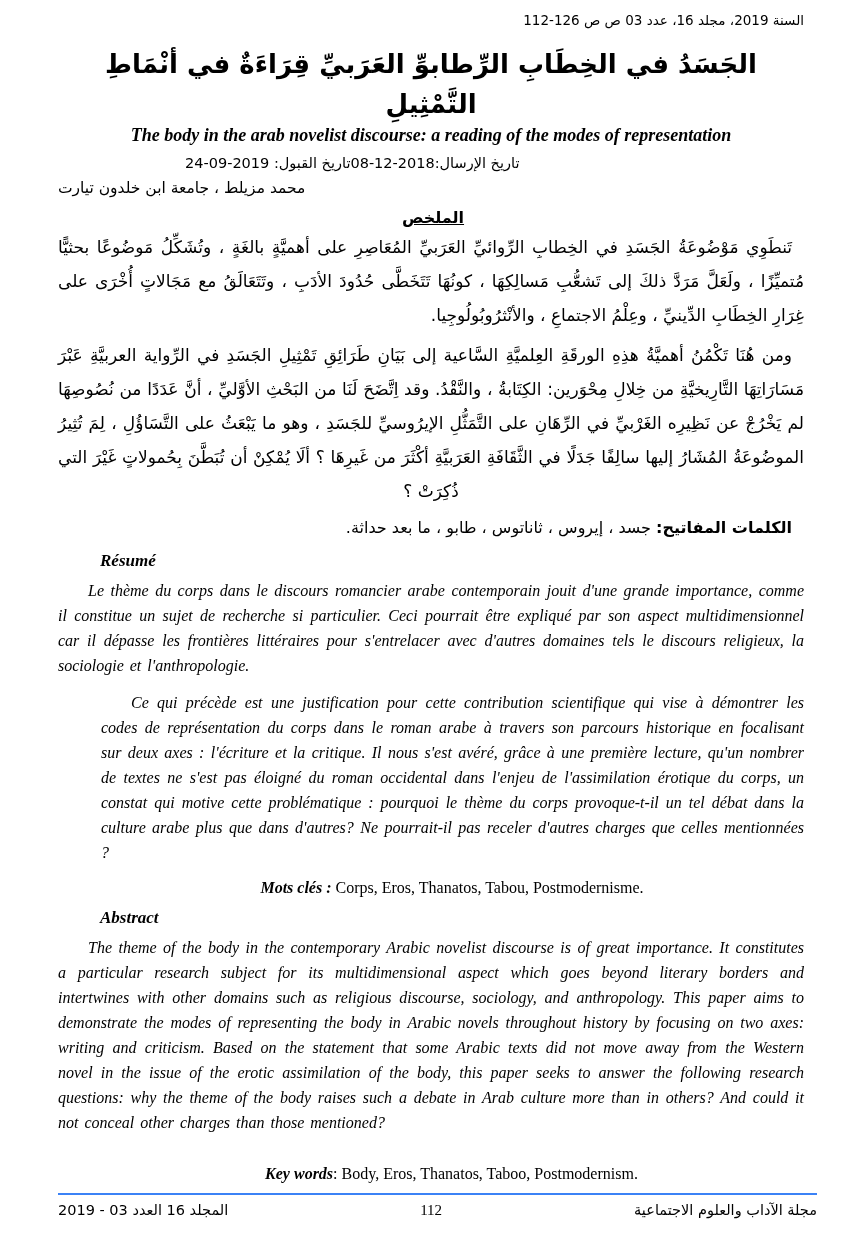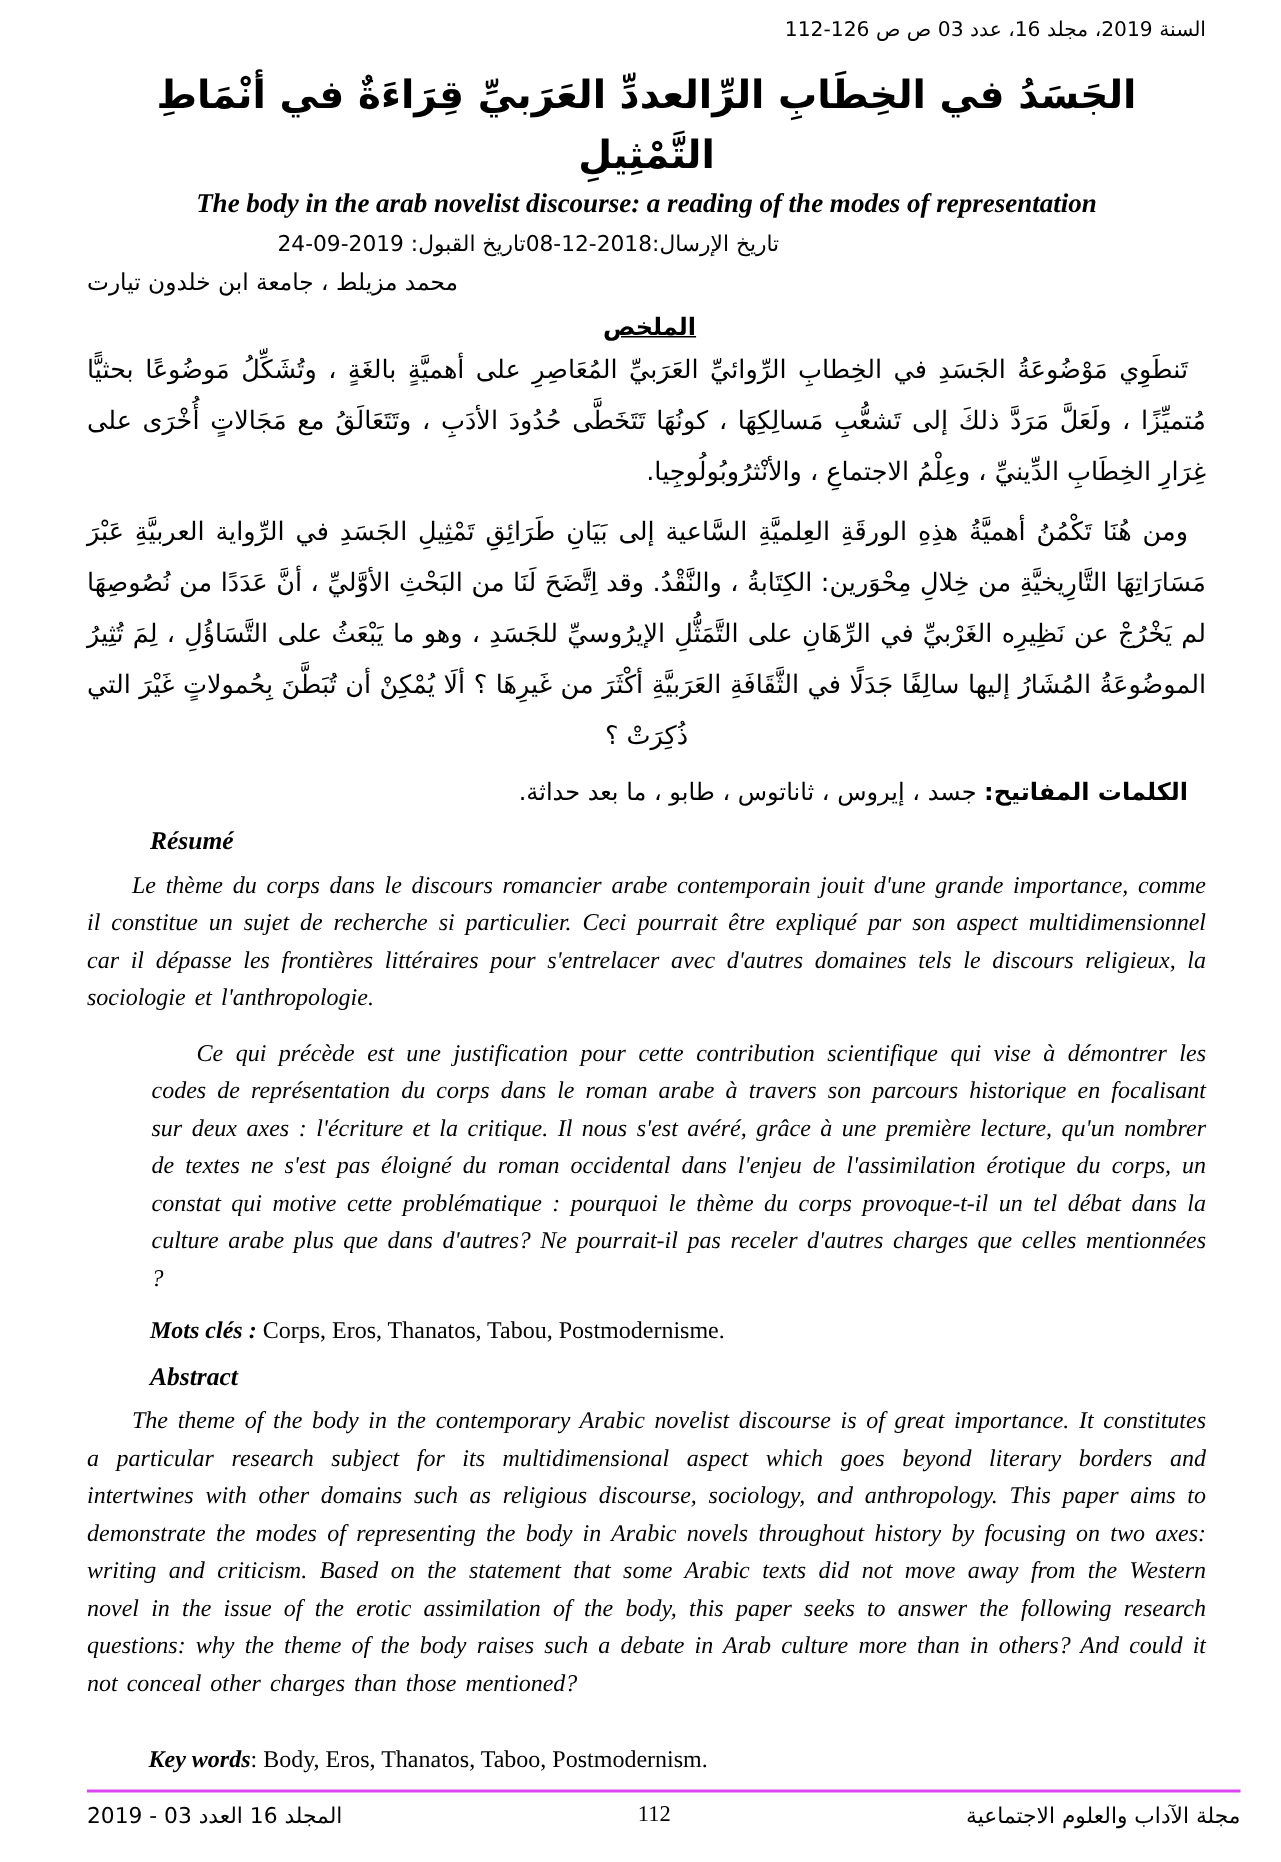--- a/index.html
+++ b/index.html
@@ -98,51 +98,52 @@
     text-align: justify;
     text-indent: 30px;
     margin: 6px 0 0 0;
     word-spacing: 2px;
   }
   .lat-p + .lat-p { margin-top: 12px; margin-left: 43px; }
   .kw-line {
     font: 16px "Liberation Serif", serif;
     margin: 12px 0 0 42px;
     line-height: 22px;
+    text-align: center;
   }
   .kw-line .lbl { font-style: italic; font-weight: bold; }
   .kw-en-line { margin-top: 28px; margin-left: 41px; }
   
   .footer {
     position: absolute;
     left: 58px;
-    right: 27px;
+    right: 37px;
     top: 1193px;
-    border-top: 2px solid #d946ef;
+    border-top: 2px solid #3b82f6;
     display: flex;
     justify-content: space-between;
-    align-items: flex-end;
+    align-items: flex-start;
     padding-top: 7px;
   }
   .footer .f-ar {
     direction: rtl;
     font: 14.5px "DejaVu Sans", sans-serif;
   }
   .footer .f-page {
     font: 15px "Liberation Serif", serif;
   }
 </style>
 </head>
 <body>
 
 <div class="page">
 
   <div class="issue">السنة 2019، مجلد 16، عدد 03 ص ص 126-112</div>
 
-  <h1 class="title-ar">الجَسَدُ في الخِطَابِ الرِّالعددِّ العَرَبيِّ قِرَاءَةٌ في أنْمَاطِ التَّمْثِيلِ</h1>
+  <h1 class="title-ar">الجَسَدُ في الخِطَابِ الرِّطابوِّ العَرَبيِّ قِرَاءَةٌ في أنْمَاطِ التَّمْثِيلِ</h1>
 
   <h2 class="title-en">The body in the arab novelist discourse: a reading of the modes of representation</h2>
 
   <div class="dates">
     <span class="d"><span>تاريخ القبول: </span><span>2019-09-24</span></span>
     <span class="d"><span>تاريخ الإرسال:</span><span>2018-12-08</span></span>
   </div>
 
   <div class="author">
     <span class="rtl-inline">محمد مزيلط ، جامعة ابن خلدون تيارت</span>

